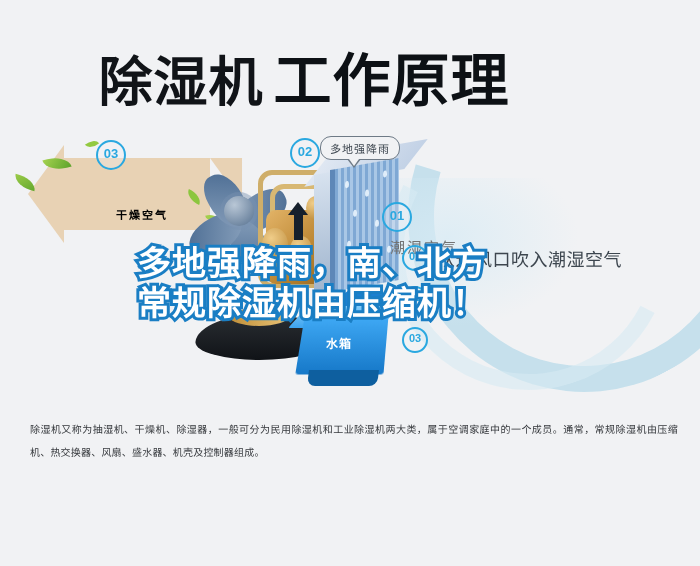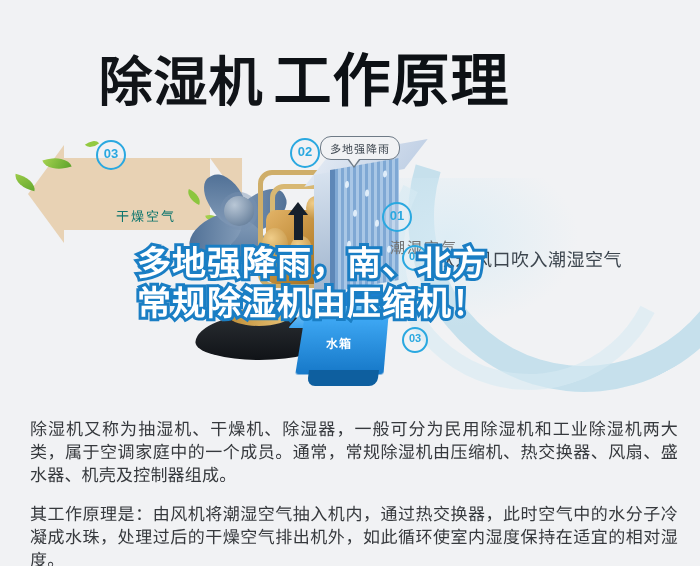--- a/index.html
+++ b/index.html
@@ -65,22 +65,22 @@
   .dry-arrow:after{
     content:"";position:absolute;right:-1px;top:0;width:46px;height:72px;
     background:linear-gradient(90deg,#e8d2b4,#e8d2b4 40%,rgba(232,210,180,0));
   }
   .dry-arrow-notch{
     position:absolute;left:210px;top:40px;width:0;height:0;
     border-top:36px solid transparent;border-bottom:36px solid transparent;
     border-left:26px solid #f1f2f4;
   }
   .dry-label{
-    position:absolute;left:116px;top:88px;font-size:13px;color:#0f766e;
-    letter-spacing:2px;font-weight:normal;
+    position:absolute;left:116px;top:88px;font-size:11px;color:#000000;
+    letter-spacing:2px;font-weight:bold;
   }
 
   
   .leaf{position:absolute;background:#8cc63f;border-radius:0 100% 0 100%;}
   .leaf.l1{left:44px;top:38px;width:26px;height:15px;transform:rotate(-18deg);
            background:linear-gradient(140deg,#a5d24f,#5da32b);}
   .leaf.l2{left:14px;top:58px;width:22px;height:13px;transform:rotate(12deg);
            background:linear-gradient(140deg,#9ccb48,#62a82e);}
   .leaf.l3{left:86px;top:22px;width:12px;height:8px;transform:rotate(-40deg);
            background:#93c940;}
@@ -252,21 +252,21 @@
     font-family:"DejaVu Sans","Liberation Sans",sans-serif;
     -webkit-text-stroke:6px #1a7ec4;
     paint-order:stroke fill;
     text-shadow:
       0 0 0 #1a7ec4;
   }
 
   
   .copy{position:absolute;left:30px;top:418px;width:648px;}
   .copy p{
-    margin:0 0 16px 0;font-size:17px;line-height:23px;color:#36393d;
+    margin:0 0 16px 0;font-size:10px;line-height:23px;color:#36393d;
     letter-spacing:.2px;text-align:justify;
   }
 </style>
 </head>
 <body>
 
 <div class="page">
 
   <div class="title-wrap">
     <span class="title-a">除湿机</span><span class="title-b">工作原理</span>
@@ -356,16 +356,15 @@
 
   </div>
 
   <div class="overlay">
     <div class="ov-line">多地强降雨，南、北方</div>
     <div class="ov-line">常规除湿机由压缩机！</div>
   </div>
 
   <div class="copy">
     <p>除湿机又称为抽湿机、干燥机、除湿器，一般可分为民用除湿机和工业除湿机两大类，属于空调家庭中的一个成员。通常，常规除湿机由压缩机、热交换器、风扇、盛水器、机壳及控制器组成。</p>
-    <p>其工作原理是：由风机将潮湿空气抽入机内，通过热交换器，此时空气中的水分子冷凝成水珠，处理过后的干燥空气排出机外，如此循环使室内湿度保持在适宜的相对湿度。</p>
   </div>
 
 </div>
 
 </body></html>

